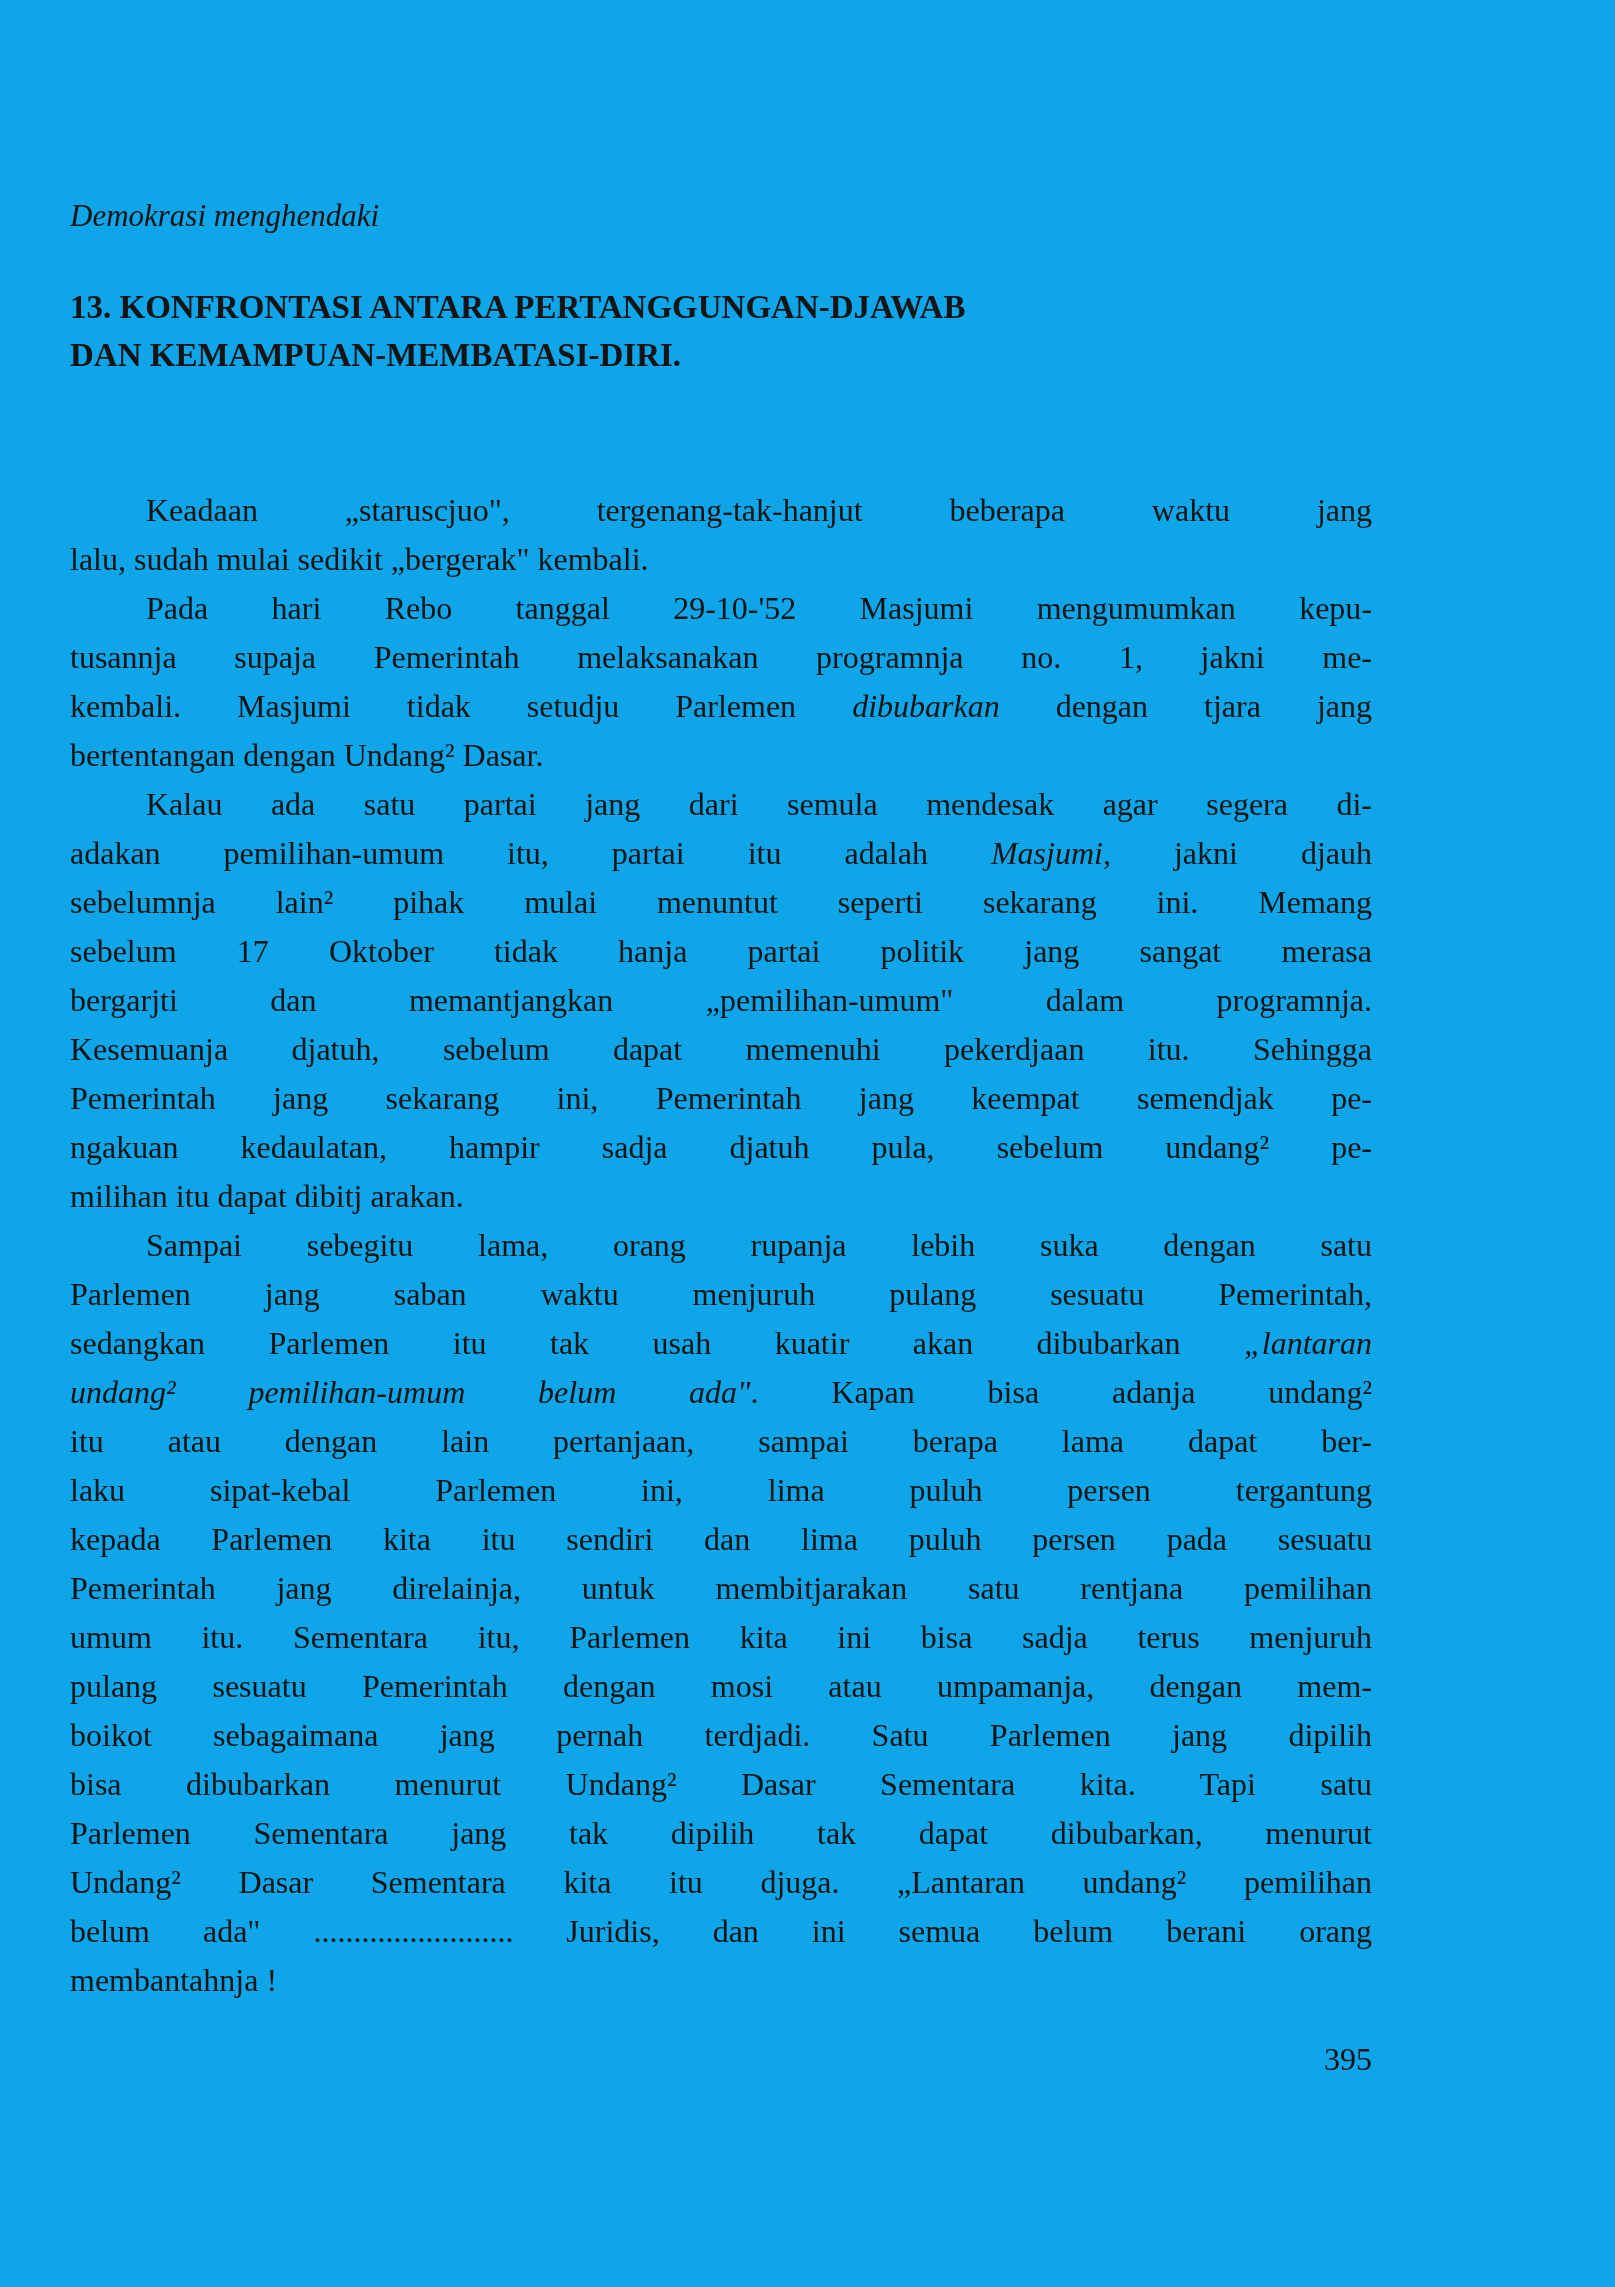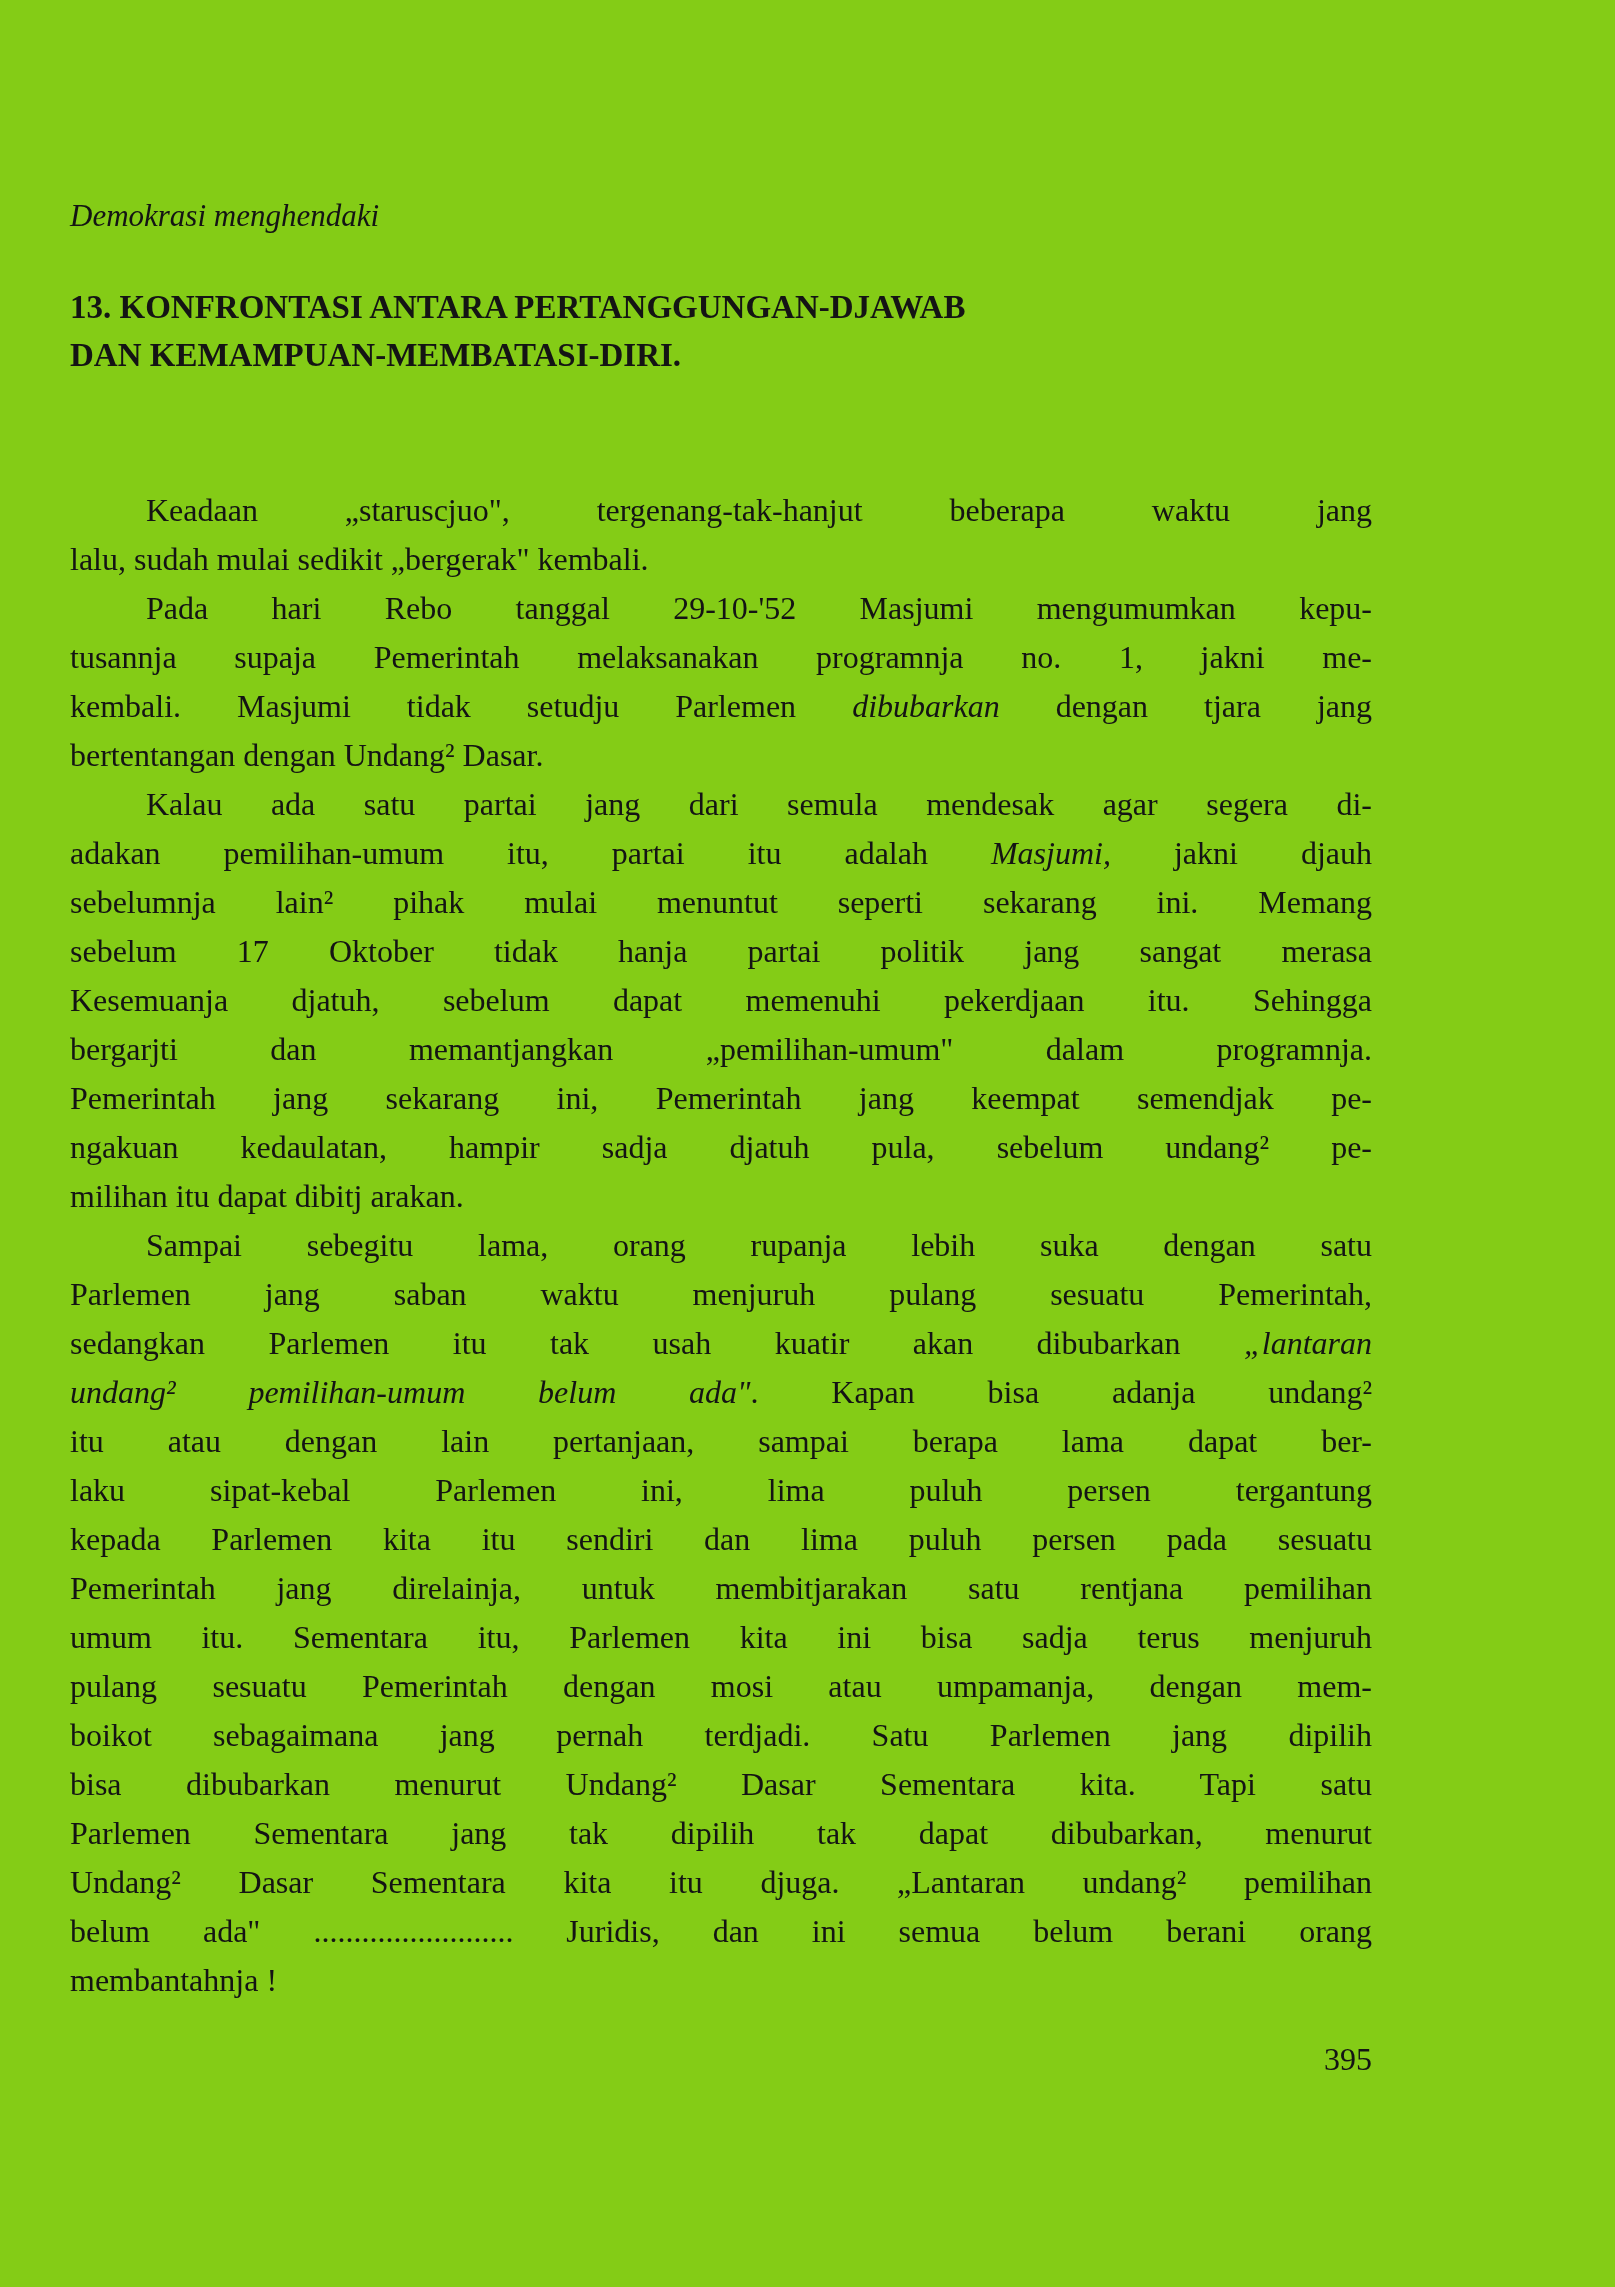--- a/index.html
+++ b/index.html
@@ -55,21 +55,21 @@
   .pagenum {
     margin-top: 29.5px;
     text-align: right;
     font-size: 32px;
     line-height: 49px;
   }
 </style>
 </head>
 <body>
 
-<div class="page" style="background: #84cc16; color: rgb(20, 20, 20);">
+<div class="page" style="background: #0ea5e9; color: rgb(20, 20, 20);">
   <div class="content">
 
     <div class="running-header">Demokrasi menghendaki</div>
 
     <div class="title">
       <div>13. KONFRONTASI ANTARA PERTANGGUNGAN-DJAWAB</div>
       <div>DAN KEMAMPUAN-MEMBATASI-DIRI.</div>
     </div>
 
     <div class="body-text">
@@ -81,22 +81,22 @@
           <div class="line indent"><span>Pada hari Rebo tanggal 29-10-'52 Masjumi mengumumkan kepu-</span></div>
           <div class="line"><span>tusannja supaja Pemerintah melaksanakan programnja no. 1, jakni me-</span></div>
           <div class="line"><span>kembali. Masjumi tidak setudju Parlemen </span><span class="it">dibubarkan</span><span> dengan tjara jang</span></div>
           <div class="line last"><span>bertentangan dengan Undang² Dasar.</span></div>
         </div>
         <div>
           <div class="line indent"><span>Kalau ada satu partai jang dari semula mendesak agar segera di-</span></div>
           <div class="line"><span>adakan pemilihan-umum itu, partai itu adalah </span><span class="it">Masjumi,</span><span> jakni djauh</span></div>
           <div class="line"><span>sebelumnja lain² pihak mulai menuntut seperti sekarang ini. Memang</span></div>
           <div class="line"><span>sebelum 17 Oktober tidak hanja partai politik jang sangat merasa</span></div>
+          <div class="line"><span>bergarjti dan memantjangkan „pemilihan-umum" dalam programnja.</span></div>
           <div class="line"><span>Kesemuanja djatuh, sebelum dapat memenuhi pekerdjaan itu. Sehingga</span></div>
-          <div class="line"><span>bergarjti dan memantjangkan „pemilihan-umum" dalam programnja.</span></div>
           <div class="line"><span>Pemerintah jang sekarang ini, Pemerintah jang keempat semendjak pe-</span></div>
           <div class="line"><span>ngakuan kedaulatan, hampir sadja djatuh pula, sebelum undang² pe-</span></div>
           <div class="line last"><span>milihan itu dapat dibitj arakan.</span></div>
         </div>
         <div>
           <div class="line indent"><span>Sampai sebegitu lama, orang rupanja lebih suka dengan satu</span></div>
           <div class="line"><span>Parlemen jang saban waktu menjuruh pulang sesuatu Pemerintah,</span></div>
           <div class="line"><span>sedangkan Parlemen itu tak usah kuatir akan dibubarkan </span><span class="it">„lantaran</span></div>
           <div class="line"><span class="it">undang² pemilihan-umum belum ada"</span><span>. Kapan bisa adanja undang²</span></div>
           <div class="line"><span>itu atau dengan lain pertanjaan, sampai berapa lama dapat ber-</span></div>

